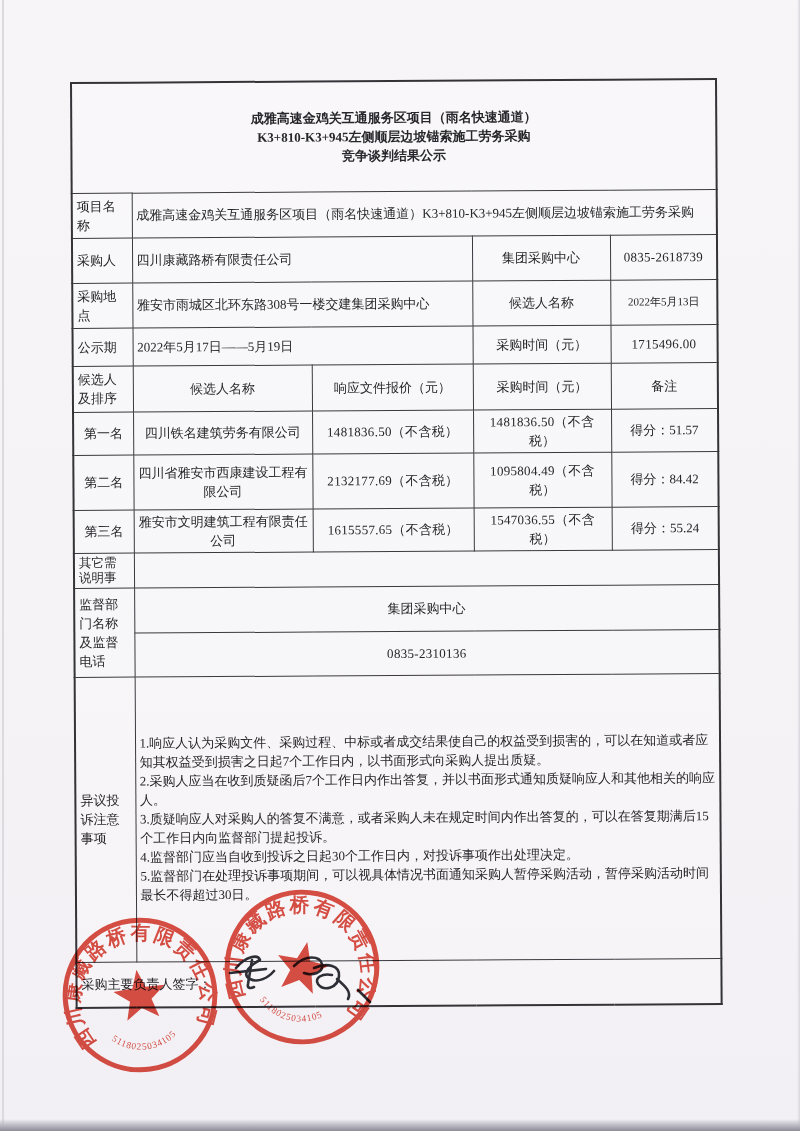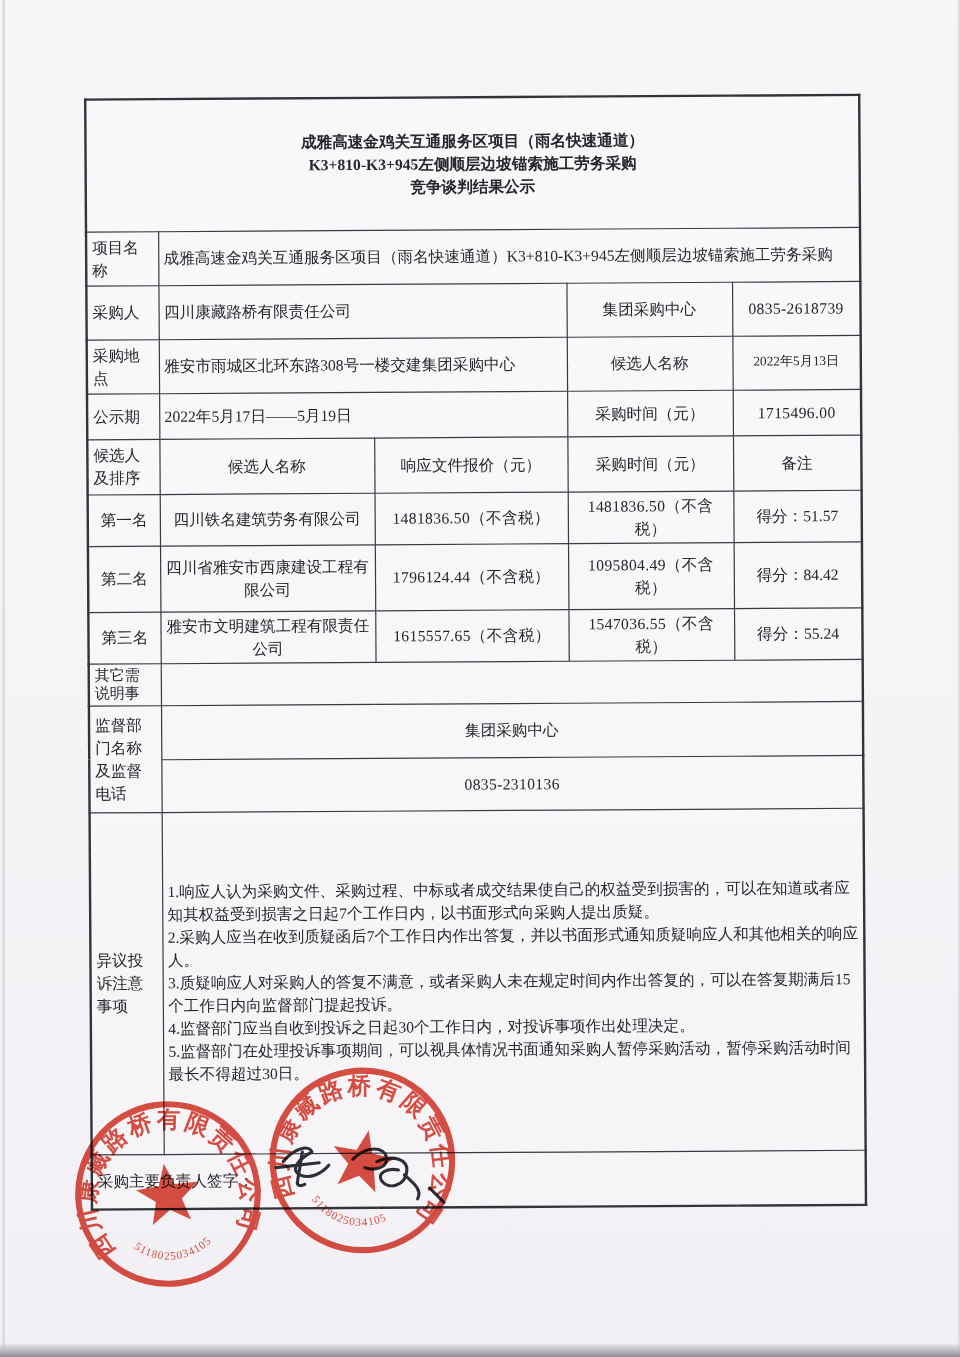--- a/index.html
+++ b/index.html
@@ -99,21 +99,21 @@
     <td class="c">第一名</td>
     <td class="c">四川铁名建筑劳务有限公司</td>
     <td class="num">1481836.50（不含税）</td>
     <td class="num">1481836.50（不含税）</td>
     <td class="c">得分：51.57</td>
   </tr>
 
   <tr style="height:55px">
     <td class="c">第二名</td>
     <td class="c">四川省雅安市西康建设工程有限公司</td>
-    <td class="num">1796124.44（不含税）</td>
+    <td class="num">2132177.69（不含税）</td>
     <td class="num">1095804.49（不含税）</td>
     <td class="c">得分：84.42</td>
   </tr>
 
   <tr style="height:43px">
     <td class="c">第三名</td>
     <td class="c">雅安市文明建筑工程有限责任公司</td>
     <td class="num">1615557.65（不含税）</td>
     <td class="num">1547036.55（不含税）</td>
     <td class="c">得分：55.24</td>

